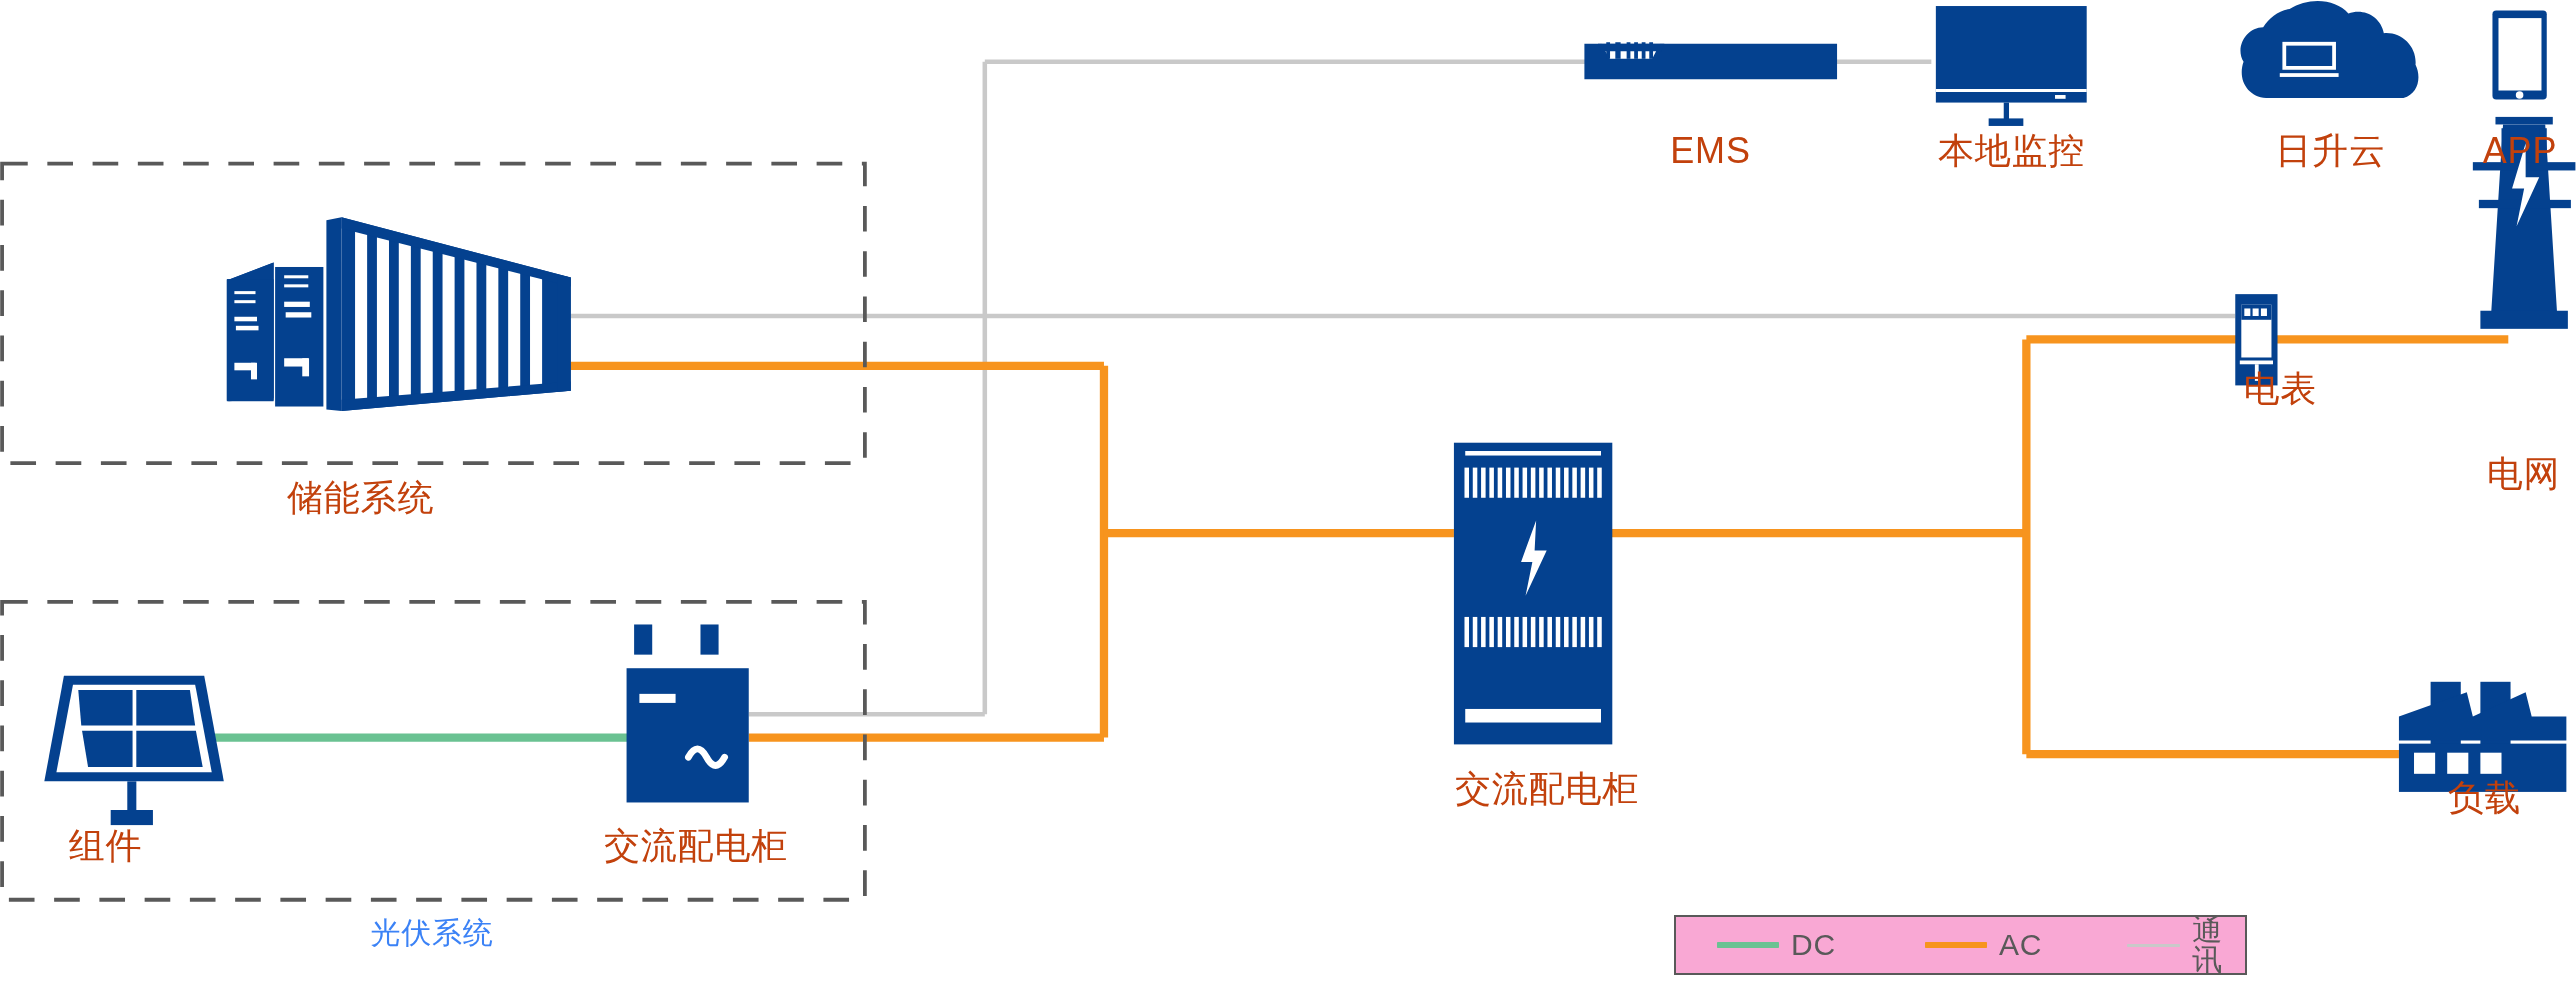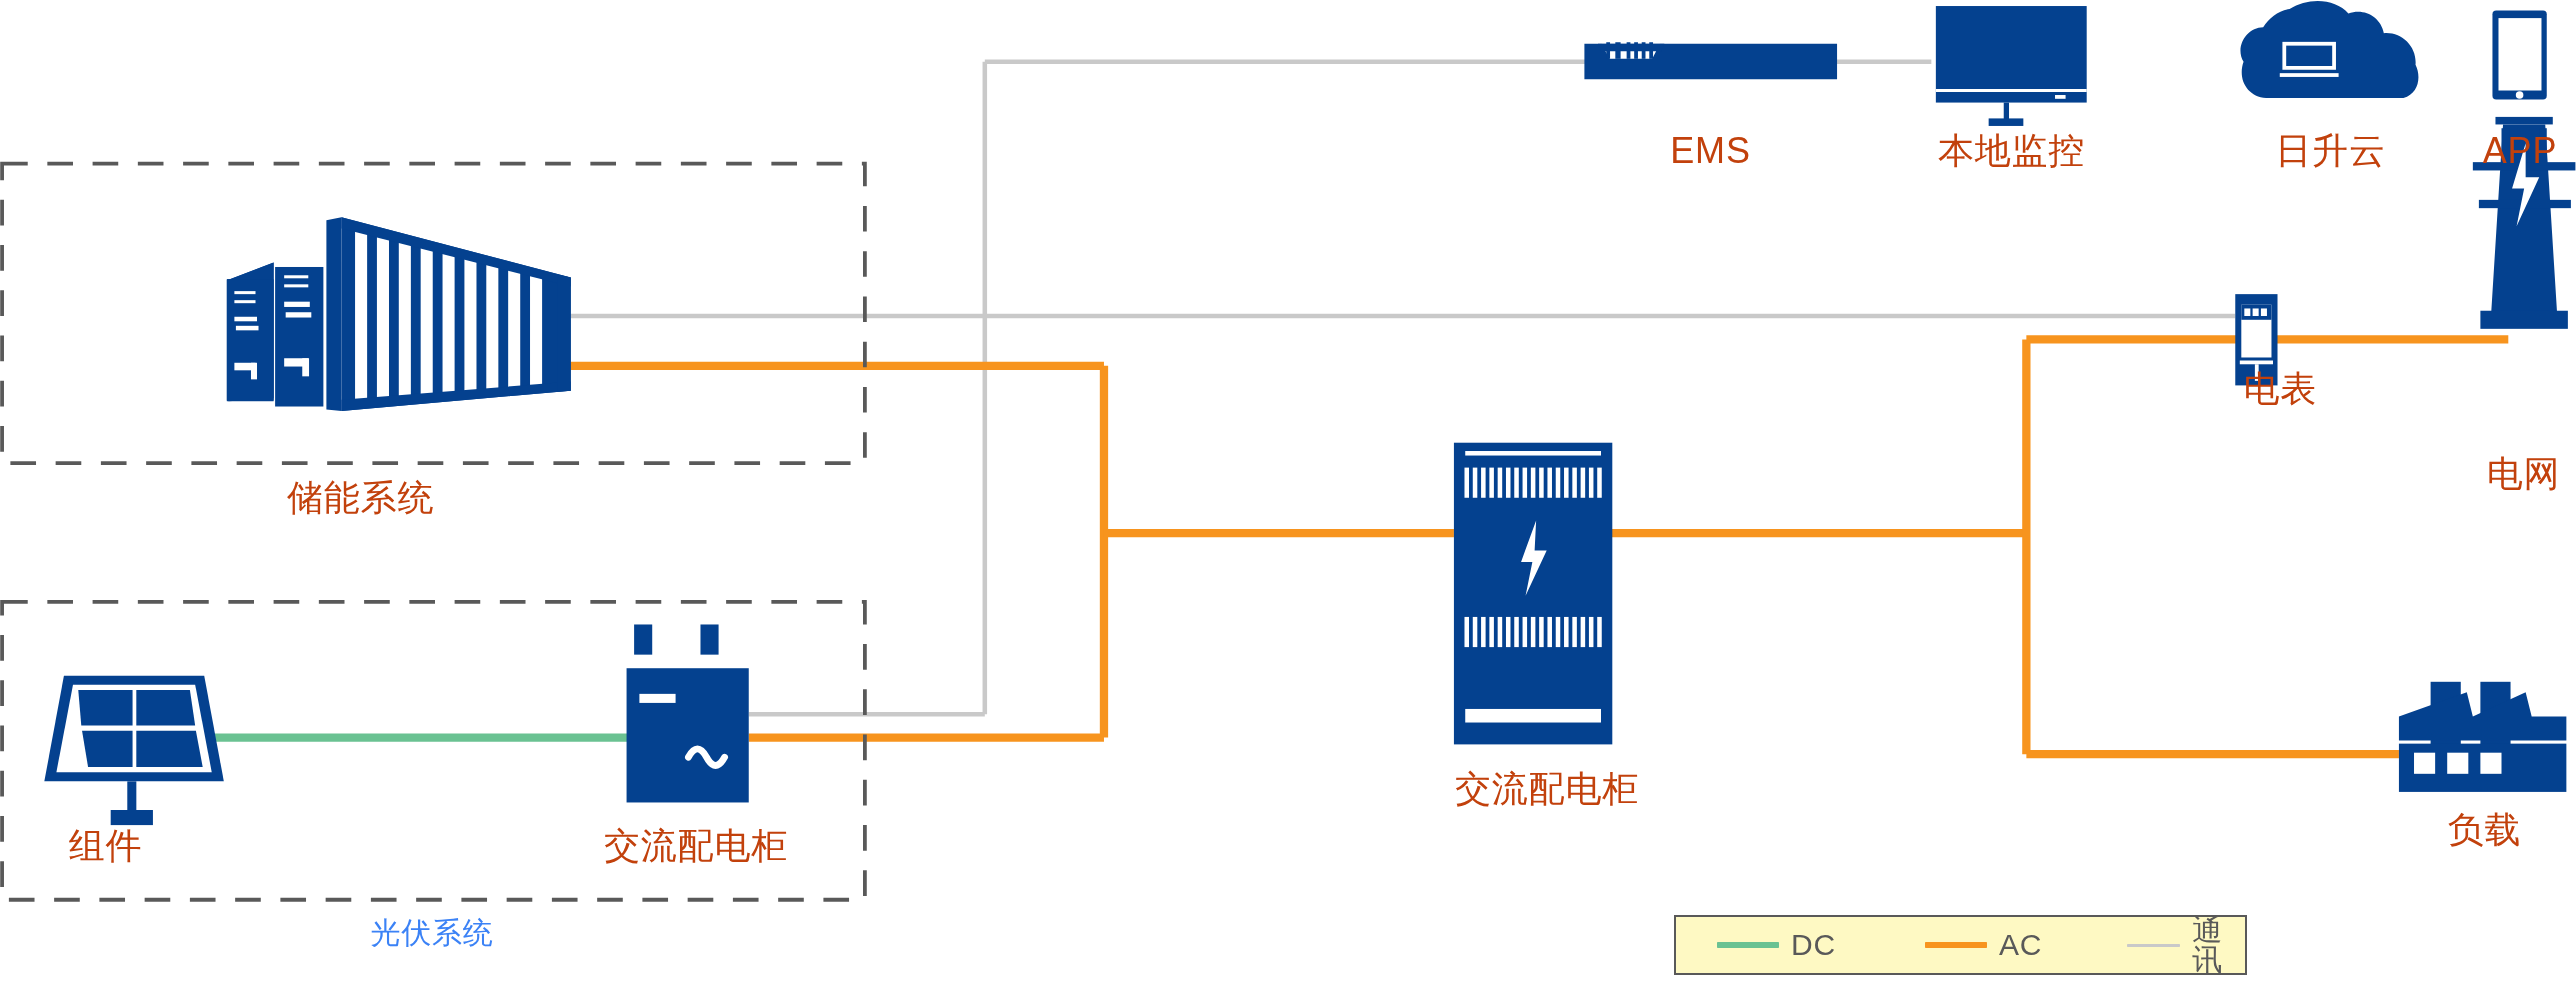--- a/index.html
+++ b/index.html
@@ -45,21 +45,21 @@
   #legend-box {
     position: absolute;
     left: 1674px;
     top: 915px;
     width: 573px;
     height: 60px;
     border: 2.3px solid #595959;
     box-sizing: border-box;
     display: flex;
     align-items: center;
-    background: #fef9c3;
+    background: #f9a8d4;
   }
   .legend-item {
     display: flex;
     align-items: center;
     height: 100%;
   }
   .legend-item.dc { margin-left: 41px; }
   .legend-item.ac { margin-left: 89px; }
   .legend-item.comm { margin-left: 85px; }
   .legend-swatch {
@@ -329,21 +329,21 @@
   <div class="node-label" style="left:1936px; top:133px; width:151px;">本地监控</div>
 
   <div class="node-label" style="left:2270px; top:133px; width:121px;">日升云</div>
 
   <div class="node-label" style="left:2467px; top:133px; width:106px;">APP</div>
 
   <div class="node-label" style="left:2196px; top:371px; width:121px;text-align:right;">电表</div>
 
   <div class="node-label" style="left:2463px; top:456px; width:121px;">电网</div>
 
-  <div class="node-label" style="left:2424px; top:812px; width:121px;">负载</div>
+  <div class="node-label" style="left:2424px; top:780px; width:121px;">负载</div>
 
   <div class="group-label" style="left:364px; top:918px; width:136px;">光伏系统</div>
 
   <div id="legend-box">
     <div class="legend-item dc">
       <span class="legend-swatch" style="background:#6ac292;"></span>
       <span class="legend-text">DC</span>
     </div>
     <div class="legend-item ac">
       <span class="legend-swatch" style="background:#f7941e;"></span>

